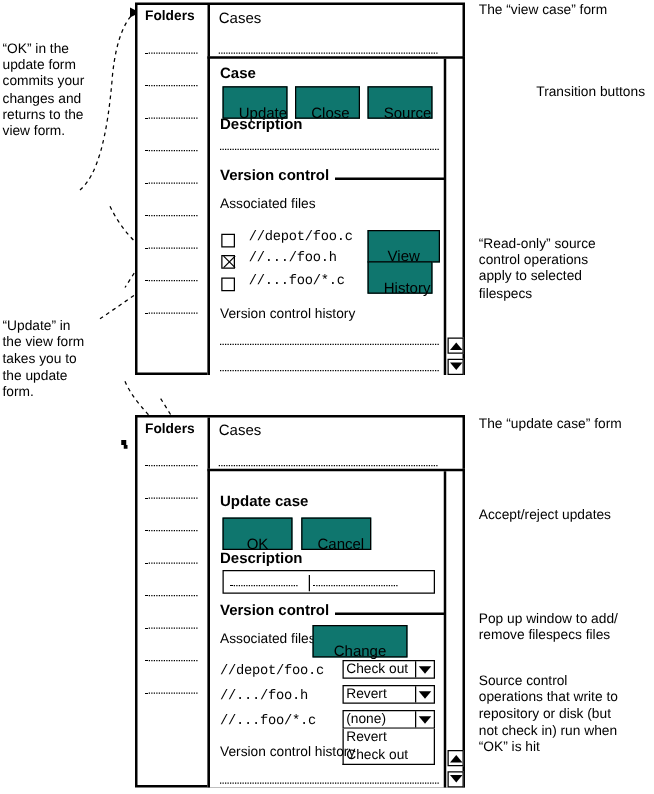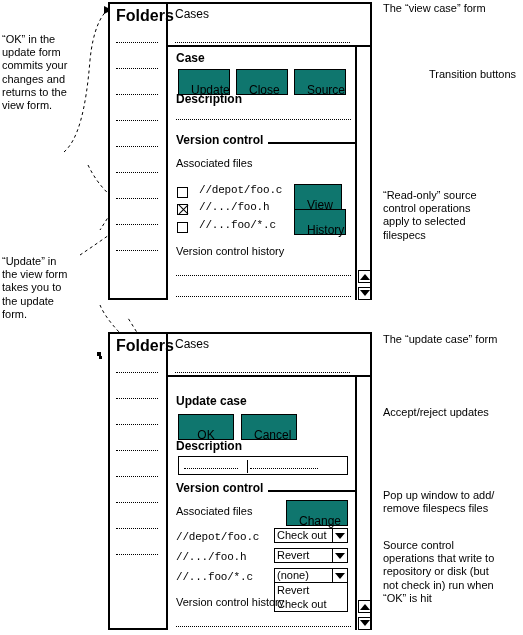--- a/index.html
+++ b/index.html
@@ -36,21 +36,21 @@
   }
   .folders-col {
     position: absolute;
     left: 0; top: 0; bottom: 0;
     width: 58px;
     border-right: 2px solid #000;
     box-sizing: border-box;
   }
   .col-head {
     font-weight: bold;
-    font-size: 16px;
+    font-size: 11px;
     padding: 3px 0 0 6px;
     letter-spacing: 0px;
   }
   .cases-col {
     position: absolute;
     left: 58px; right: 0; top: 0; bottom: 0;
   }
   .cases-head {
     font-weight: normal;
     font-size: 12px;
@@ -311,21 +311,21 @@
 
     <div class="cbox" style="left:9px; top:140px;"></div>
     <div class="mono" style="left:31px; top:137px;">//depot/foo.c</div>
 
     <div class="cbox checked" style="left:9px; top:157px;"></div>
     <div class="mono" style="left:31px; top:154px;">//.../foo.h</div>
 
     <div class="cbox" style="left:9px; top:175px;"></div>
     <div class="mono" style="left:31px; top:172px;">//...foo/*.c</div>
 
-    <button class="btn" style="left:126px; top:137px; width:48px;">View</button>
+    <button class="btn" style="left:126px; top:137px; width:58px;">View</button>
     <button class="btn" style="left:126px; top:162px; width:52px;">History</button>
 
     <div class="label-txt" style="left:8px; top:198px;">Version control history</div>
 
     <div class="dots" style="left:8px; width:175px; top:228px;"></div>
     <div class="dots" style="left:8px; width:175px; top:249px;"></div>
 
     <div class="scrollbar" style="right:0px; top:0px; bottom:0px;">
       <div class="sb-btn sb-up" style="top:223px;">
           <span class="tri"></span>
@@ -368,21 +368,21 @@
     <div class="textbox" style="left:10px; top:79px; width:170px; height:19px;">
       <div class="dots" style="left:5px; width:54px; top:11px;"></div>
       <div class="caret" style="left:68px; top:3px; height:13px;"></div>
       <div class="dots" style="left:71px; width:68px; top:11px;"></div>
     </div>
 
     <div class="section-title abs" style="left:8px; top:104px;">Version control</div>
     <div class="rule" style="left:100px; top:113px; width:88px;"></div>
 
     <div class="label-txt" style="left:8px; top:128px;">Associated files</div>
-    <button class="btn" style="left:82px; top:123px; width:62px;margin-left:36px;">Change</button>
+    <button class="btn" style="left:82px; top:123px; width:76px;">Change</button>
 
     <div class="mono" style="left:8px; top:154px;">//depot/foo.c</div>
     <div class="dd" style="left:106px; top:151px; width:74px;">
       <span class="dd-val">Check out</span>
       <span class="dd-arrow"></span>
     </div>
 
     <div class="mono" style="left:8px; top:174px;">//.../foo.h</div>
     <div class="dd" style="left:106px; top:171px; width:74px;">
       <span class="dd-val">Revert</span>

